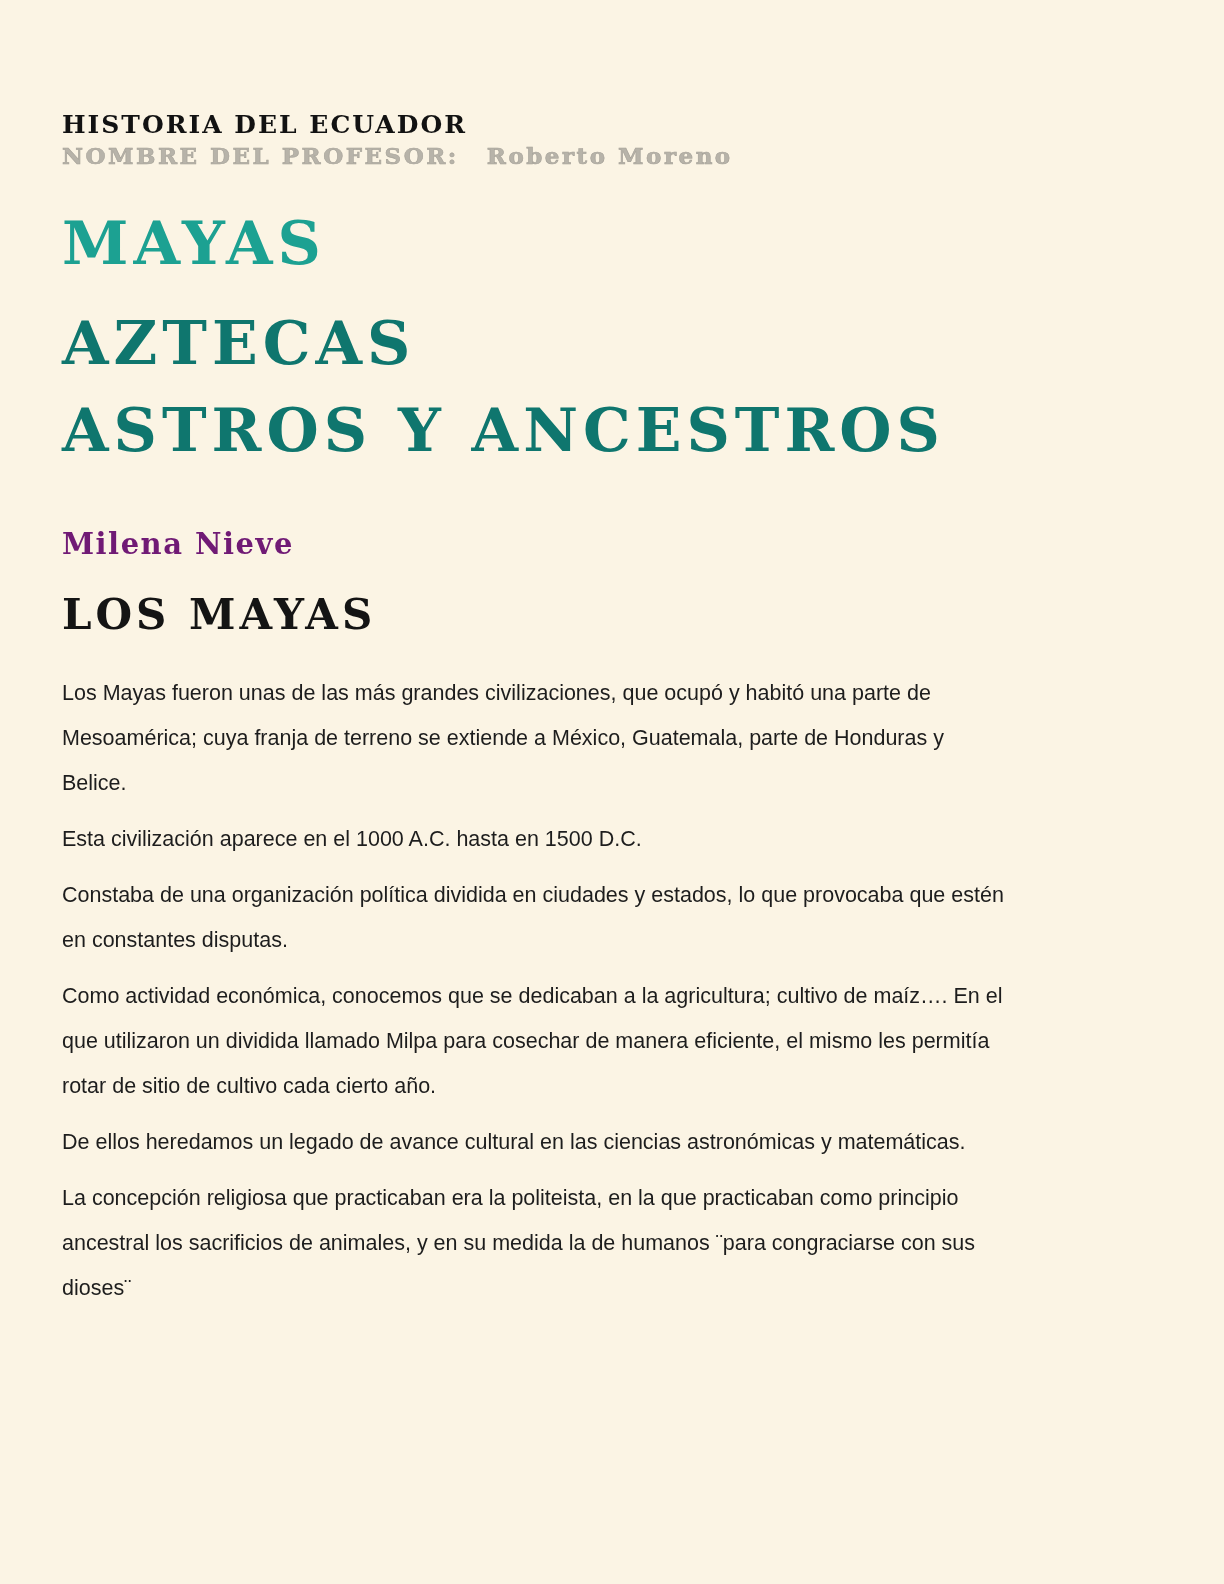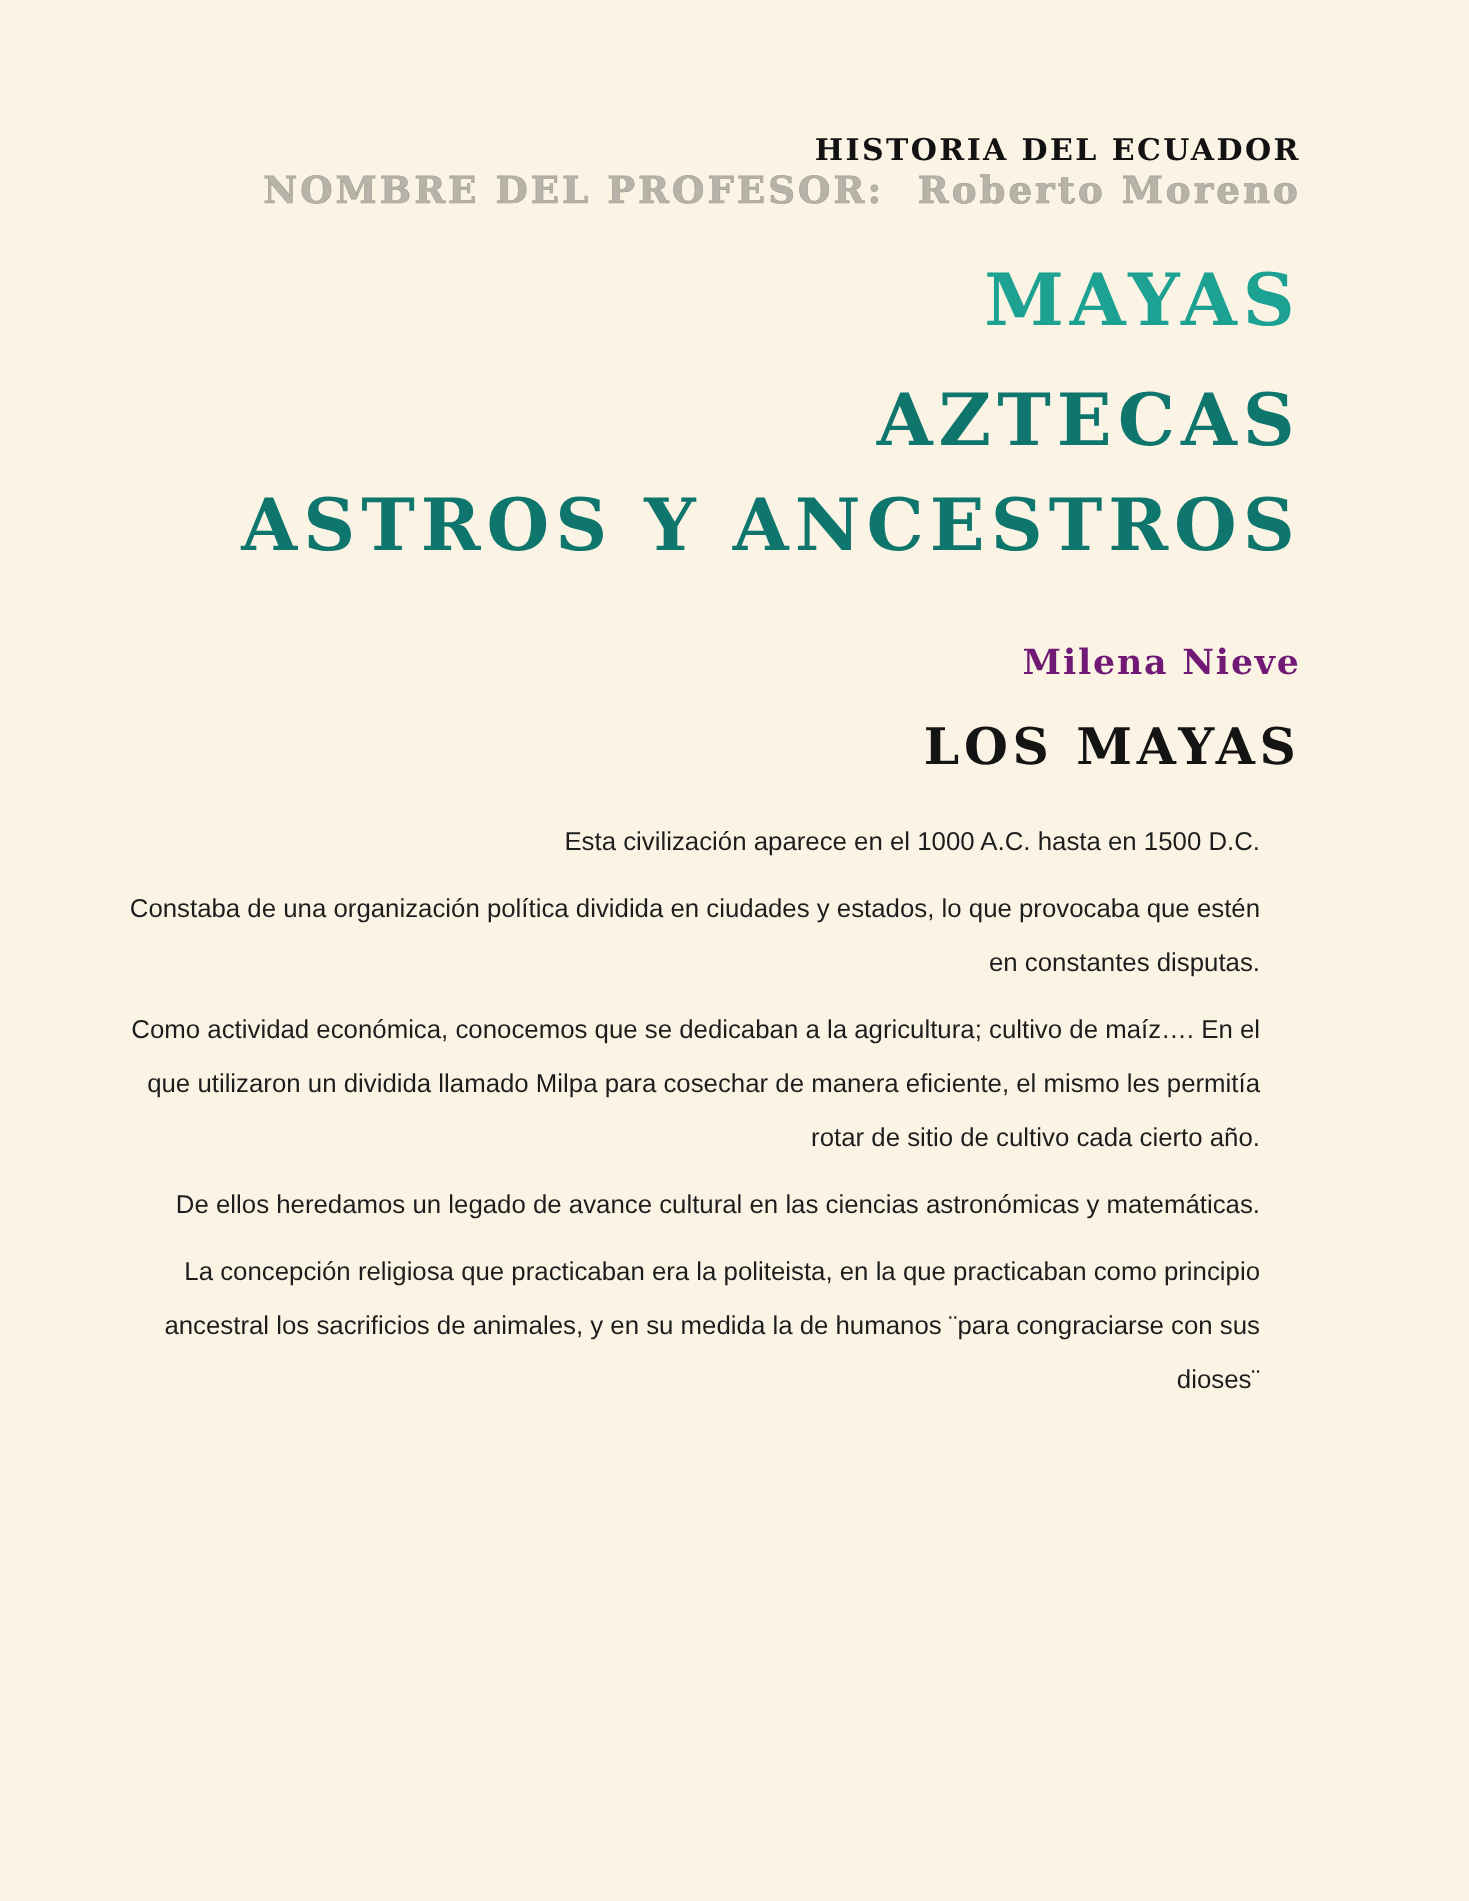--- a/index.html
+++ b/index.html
@@ -11,41 +11,40 @@
     height: 1584px;
     background: #fbf4e4;
     font-family: "Liberation Sans", sans-serif;
     overflow: hidden;
   }
   .page {
     width: 1224px;
     height: 1360px;
     background: #fbf4e4;
     box-sizing: border-box;
-    padding: 112px 140px 0 102px;
-    text-align: right;
+    padding: 112px 140px 0 62px;
   }
 
   
   .display {
     font-family: "DejaVu Serif", serif;
     font-weight: 700;
     line-height: 1;
   }
 
   
   .course-title {
     font-size: 25px;
     letter-spacing: 2px;
     color: #121212;
     margin: 0;
   }
   .professor-line {
     margin-top: 7px;
-    font-size: 31px;
+    font-size: 23px;
     letter-spacing: 2.5px;
     color: #b7b3a9;
     -webkit-text-stroke: 0.6px #a5a198;
   }
   .professor-name {
     margin-left: 28px;
   }
 
   
   .title {
@@ -98,20 +97,21 @@
 
   <h1 class="display title title-mayas">MAYAS</h1>
   <h1 class="display title title-aztecas">AZTECAS</h1>
   <h1 class="display title title-astros">ASTROS Y ANCESTROS</h1>
 
   <div class="display author">Milena Nieve</div>
 
   <h2 class="display section-heading">LOS MAYAS</h2>
 
   <div class="body-copy">
+    <p>Los Mayas fueron unas de las más grandes civilizaciones, que ocupó y habitó una parte de Mesoamérica; cuya franja de terreno se extiende a México, Guatemala, parte de Honduras y Belice.</p>
     <p>Esta civilización aparece en el 1000 A.C. hasta en 1500 D.C.</p>
     <p>Constaba de una organización política dividida en ciudades y estados, lo que provocaba que estén en constantes disputas.</p>
     <p>Como actividad económica, conocemos que se dedicaban a la agricultura; cultivo de maíz…. En el que utilizaron un dividida llamado Milpa para cosechar de manera eficiente, el mismo les permitía rotar de sitio de cultivo cada cierto año.</p>
     <p>De ellos heredamos un legado de avance cultural en las ciencias astronómicas y matemáticas.</p>
     <p>La concepción religiosa que practicaban era la politeista, en la que practicaban como principio ancestral los sacrificios de animales, y en su medida la de humanos ¨para congraciarse con sus dioses¨</p>
   </div>
 
 </div>
 
 </body></html>

